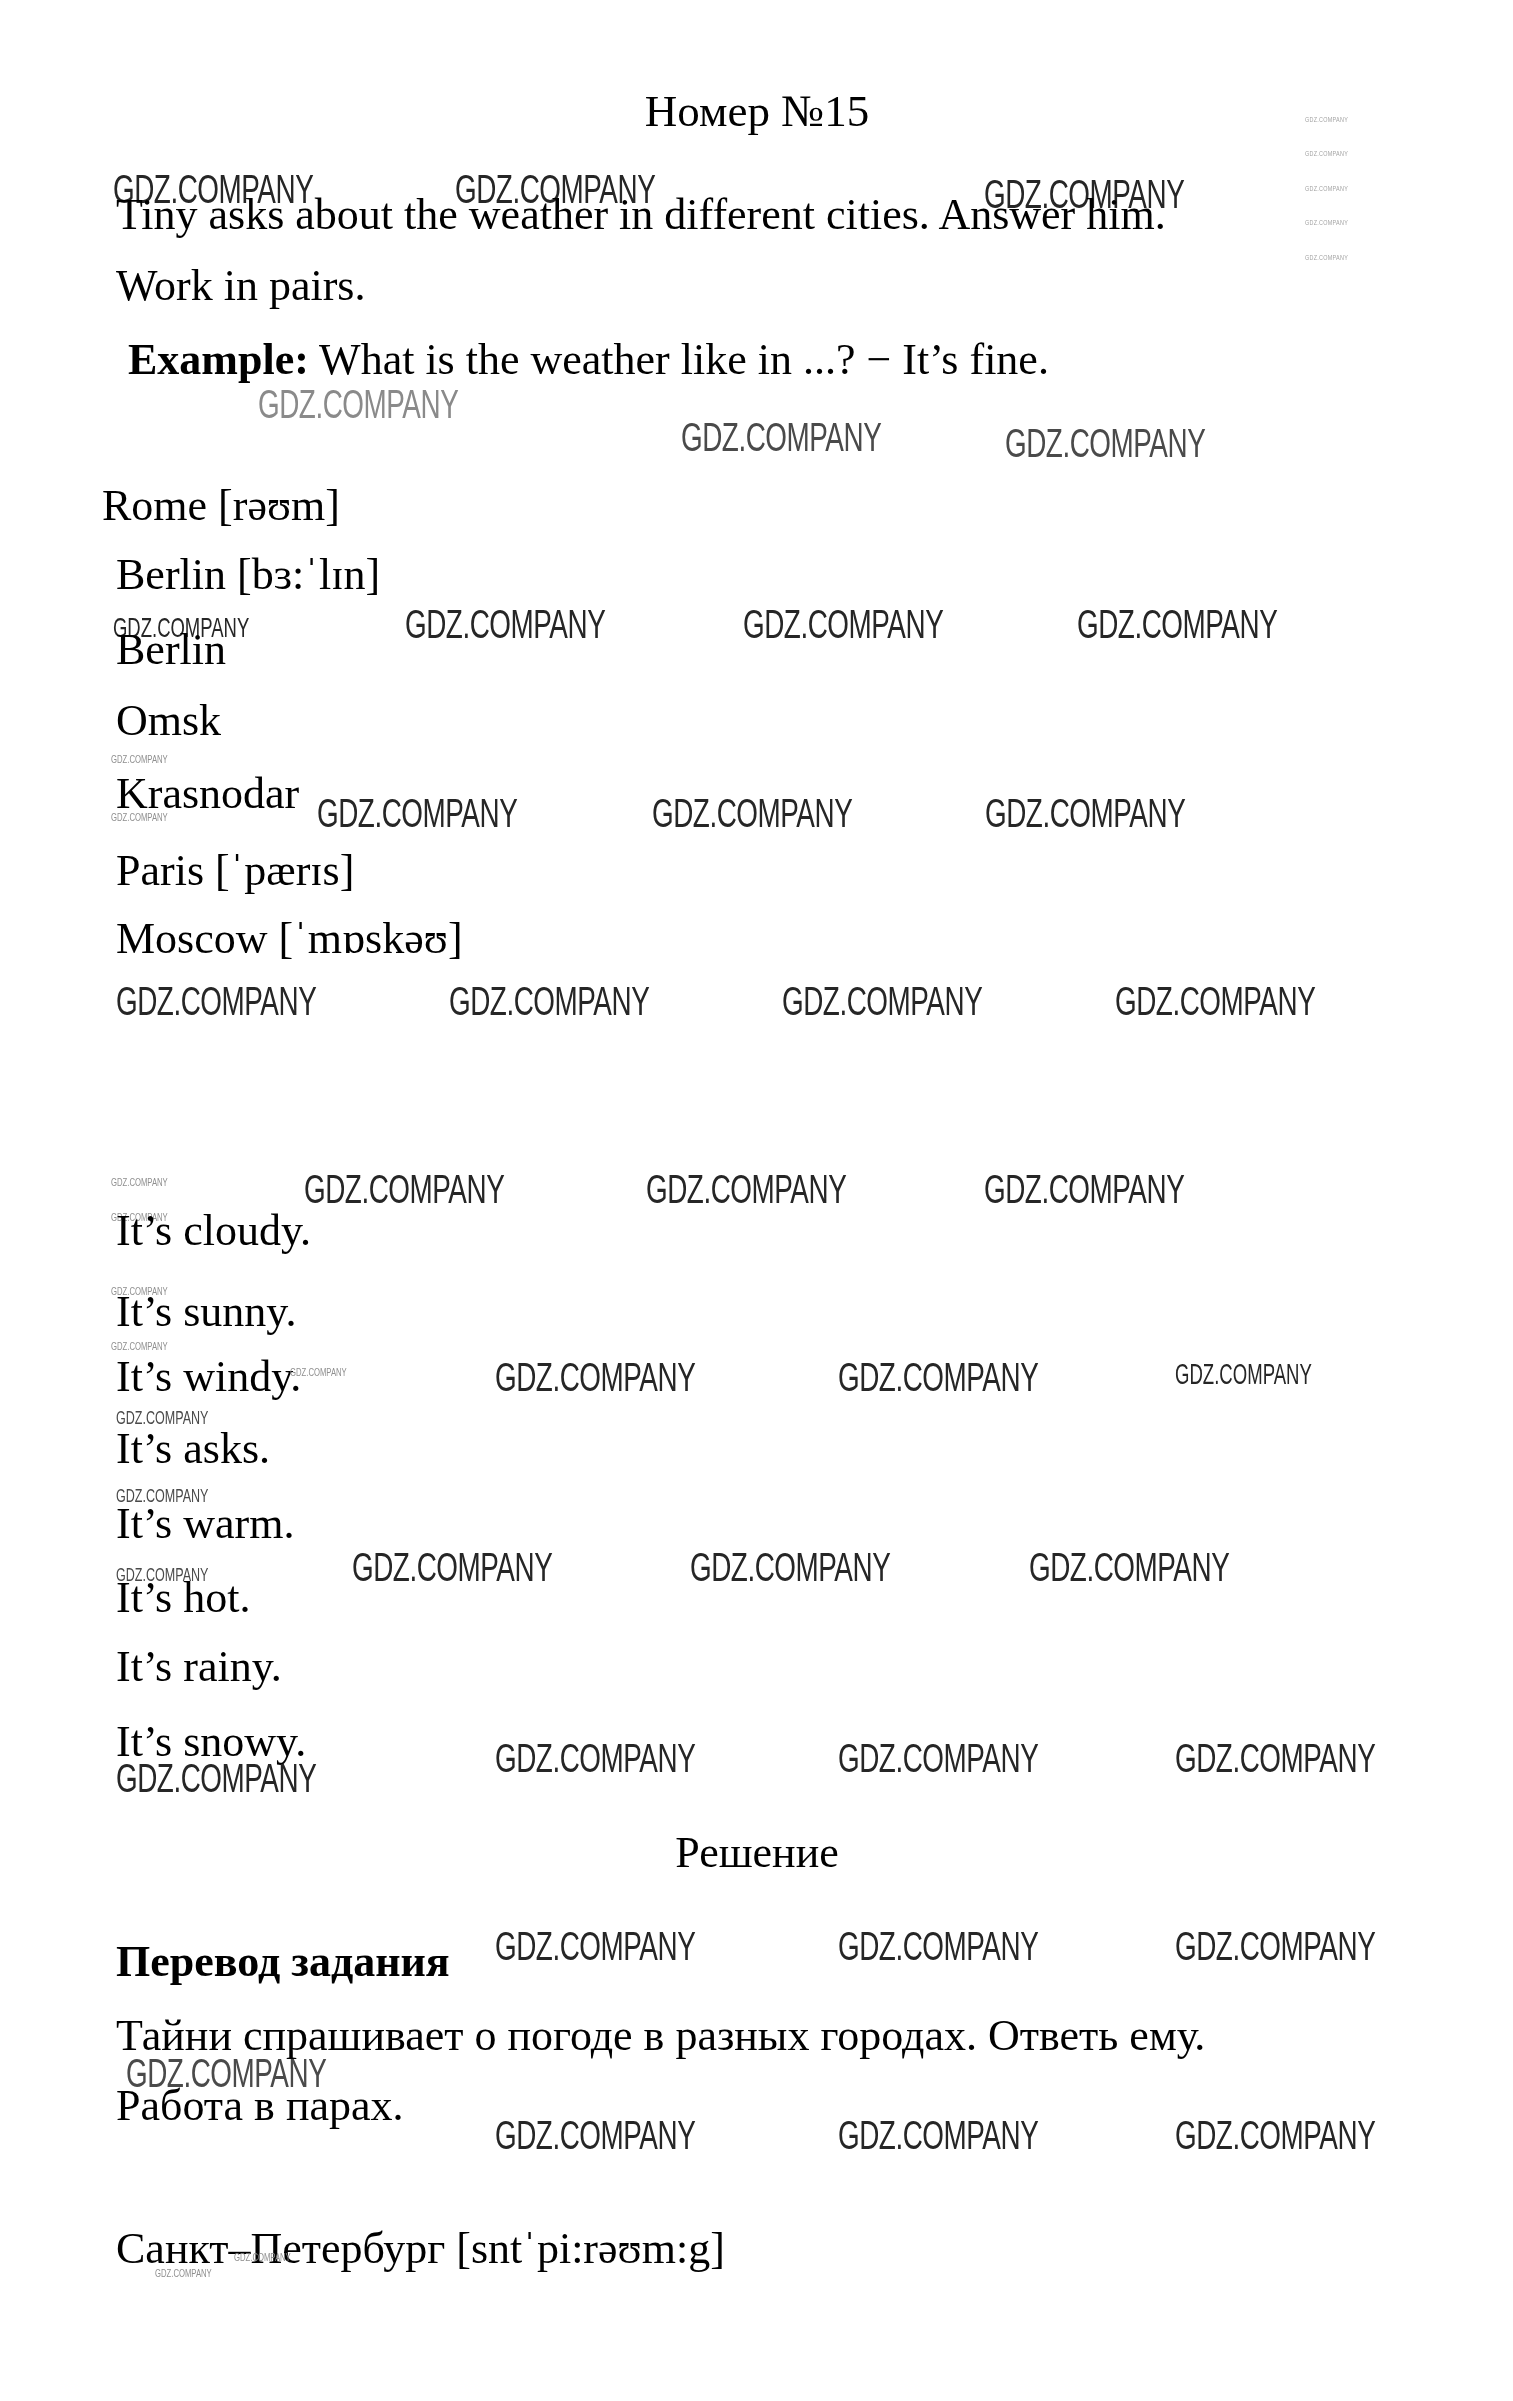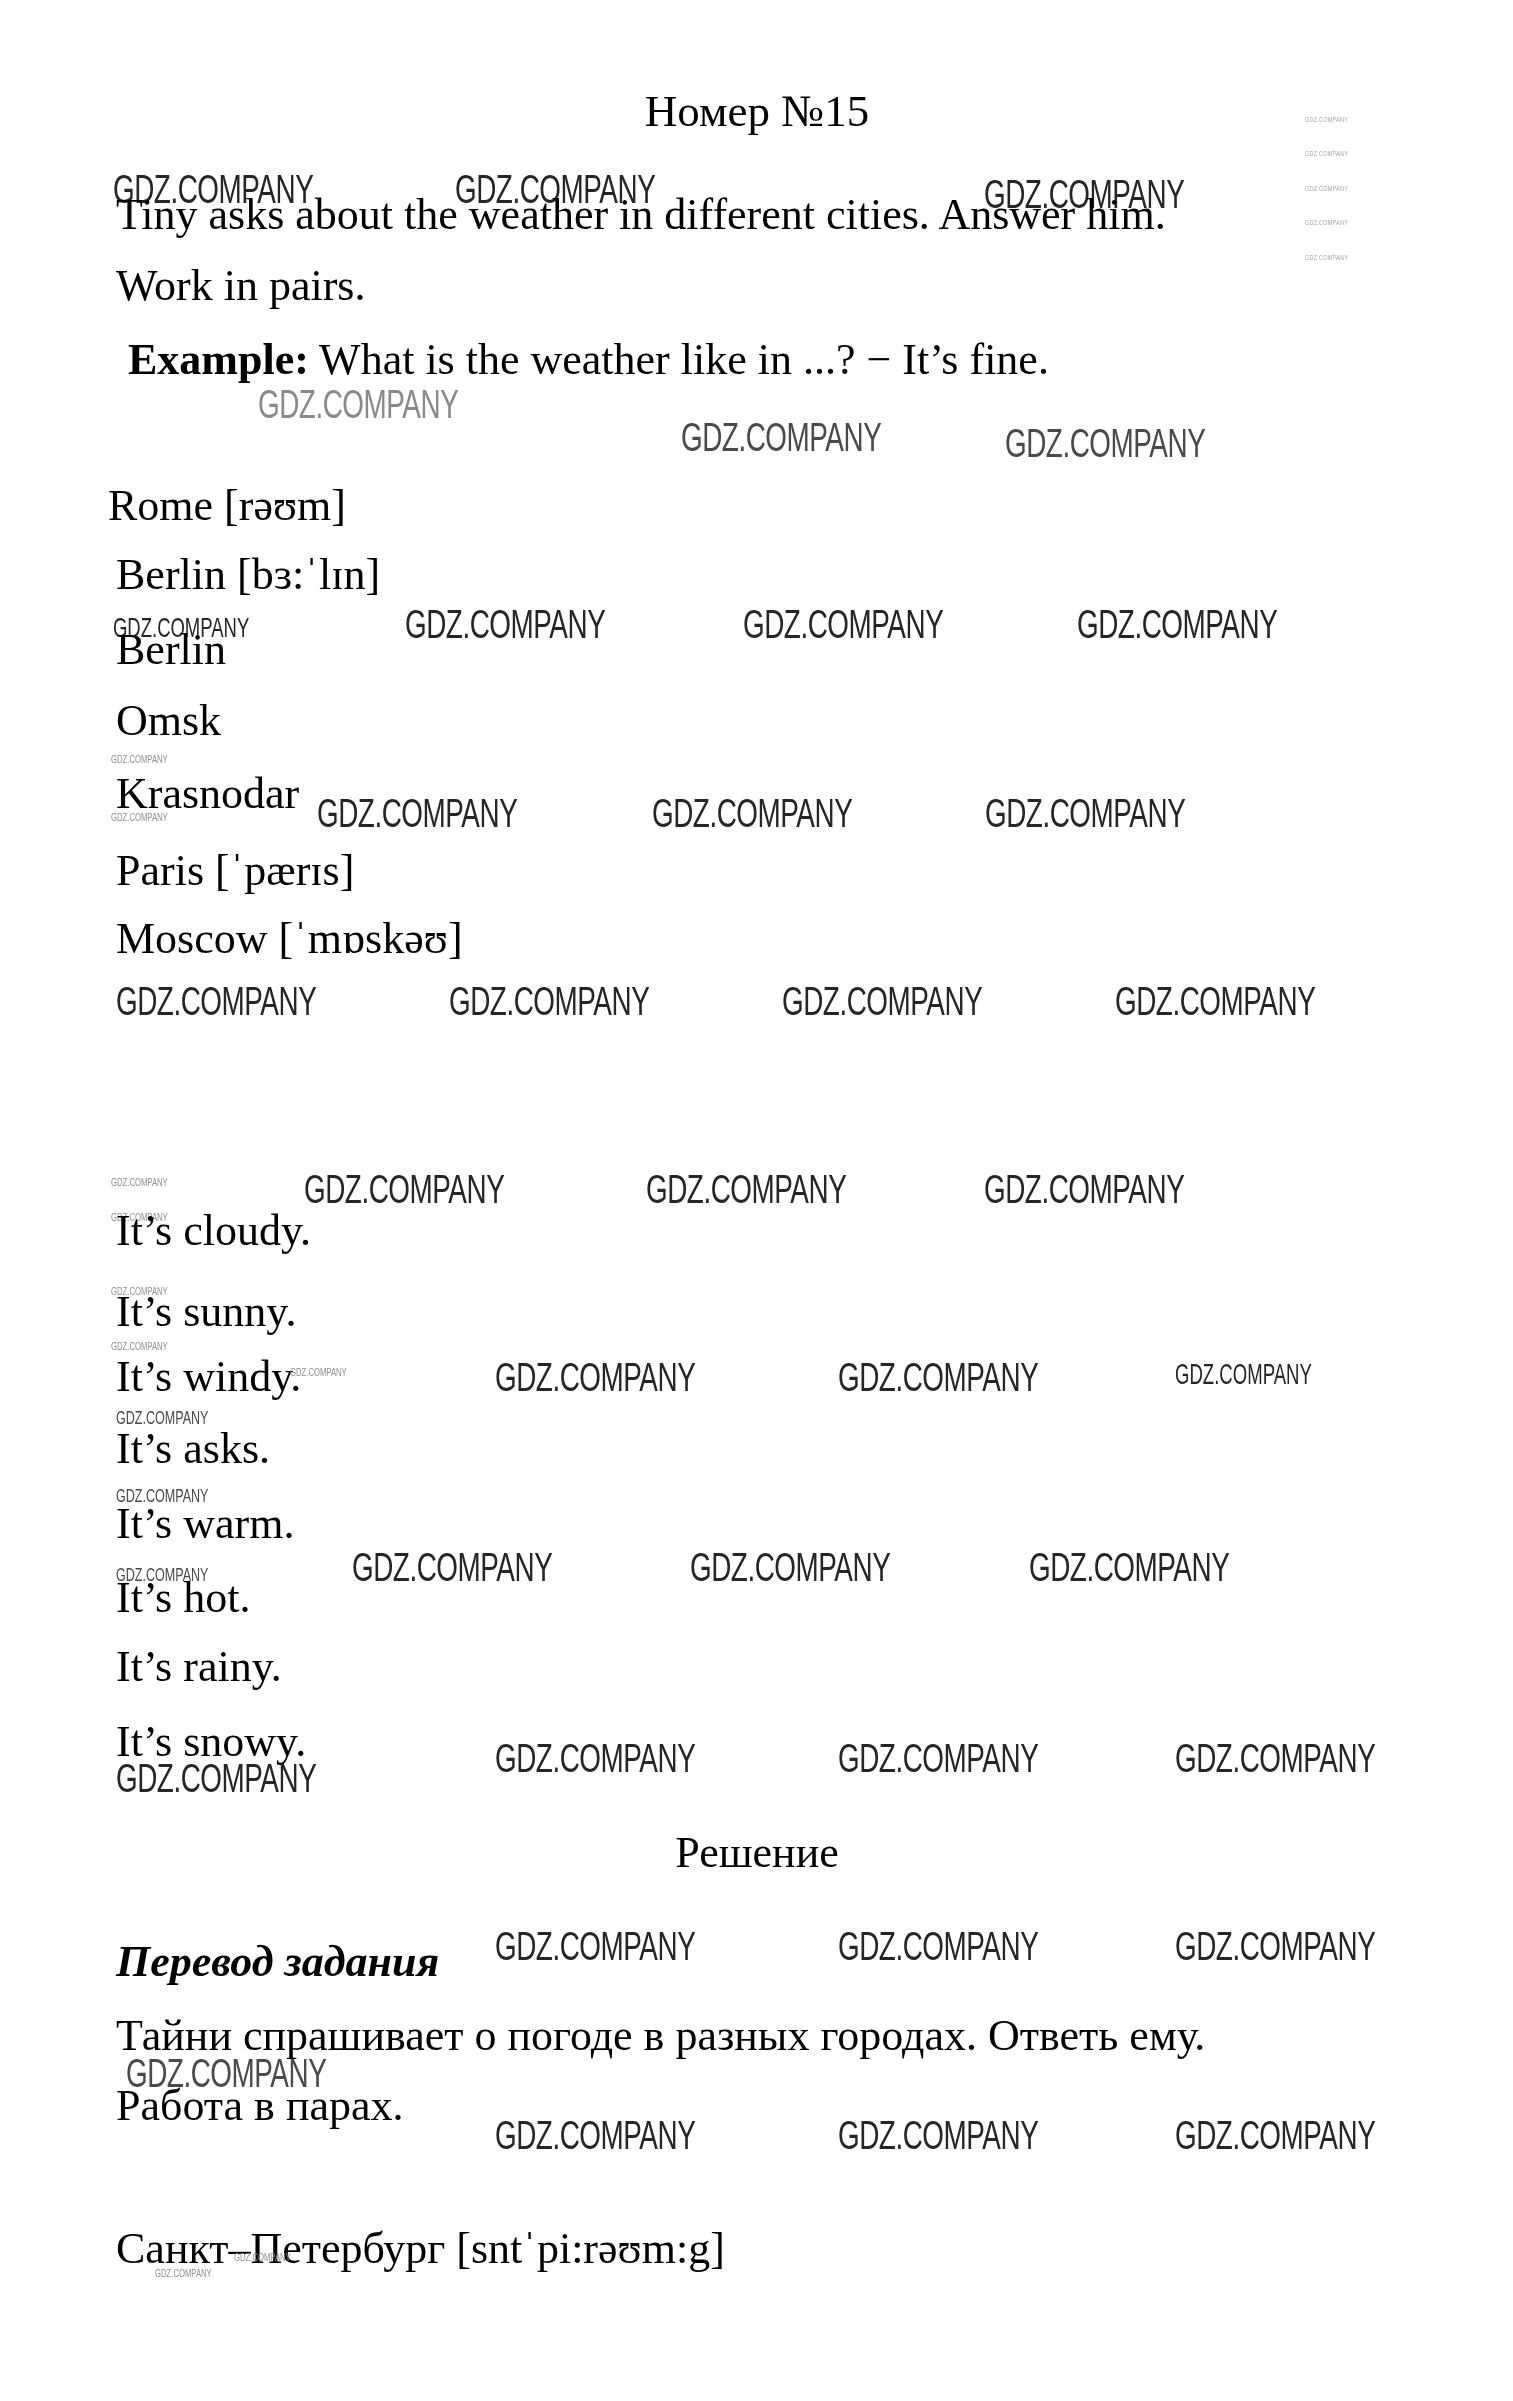--- a/index.html
+++ b/index.html
@@ -13,21 +13,21 @@
   .t {
     position:absolute;
     white-space:nowrap;
     font-family:"Liberation Serif","DejaVu Serif",serif;
     font-size:44px;
     line-height:1;
     color:#000000;
   }
   .t b { font-weight:bold; }
   .centered { left:50%; transform:translateX(-50%); }
-  .bold-italic { font-weight:bold; font-style:italic; }
+  .bold-italic { font-weight:bold; }
   .wm {
     position:absolute;
     white-space:nowrap;
     font-family:"Liberation Sans","DejaVu Sans",sans-serif;
     transform-origin:left top;
     line-height:1;
     color:#262626;
   }
   .wm-lg   { font-size:41px; transform:scaleX(.68); letter-spacing:-0.7px; }
   .wm-md   { font-size:29px; transform:scaleX(.64); }
@@ -57,21 +57,21 @@
 
   <div class="t" style="left:116px; top:193px;">Tiny asks about the weather in different cities. Answer him.</div>
   <div class="t" style="left:116px; top:264px;">Work in pairs.</div>
   <div class="t" style="left:128px; top:338px;"><b>Example:</b><span> What is the weather like in ...? − It’s fine.</span></div>
 
   <div class="wm wm-lg wm-gray" style="left:258px; top:384px;">GDZ.COMPANY</div>
 
   <div class="wm wm-lg wm-dim" style="left:681px; top:417px;">GDZ.COMPANY</div>
   <div class="wm wm-lg wm-dim" style="left:1005px; top:423px;">GDZ.COMPANY</div>
 
-  <div class="t" style="left:108px; top:484px;">Rome [rəʊm]</div>
+  <div class="t" style="left:102px; top:484px;">Rome [rəʊm]</div>
   <div class="t" style="left:116px; top:553px;">Berlin [bɜ:ˈlɪn]</div>
 
   <div class="wm wm-sm2" style="left:113px; top:614px;">GDZ.COMPANY</div>
   <div class="wm wm-lg" style="left:405px; top:604px;">GDZ.COMPANY</div>
   <div class="wm wm-lg" style="left:743px; top:604px;">GDZ.COMPANY</div>
   <div class="wm wm-lg" style="left:1077px; top:604px;">GDZ.COMPANY</div>
 
   <div class="t" style="left:116px; top:628px;">Berlin</div>
 
   <div class="wm wm-tiny" style="left:111px; top:754px;">GDZ.COMPANY</div>

